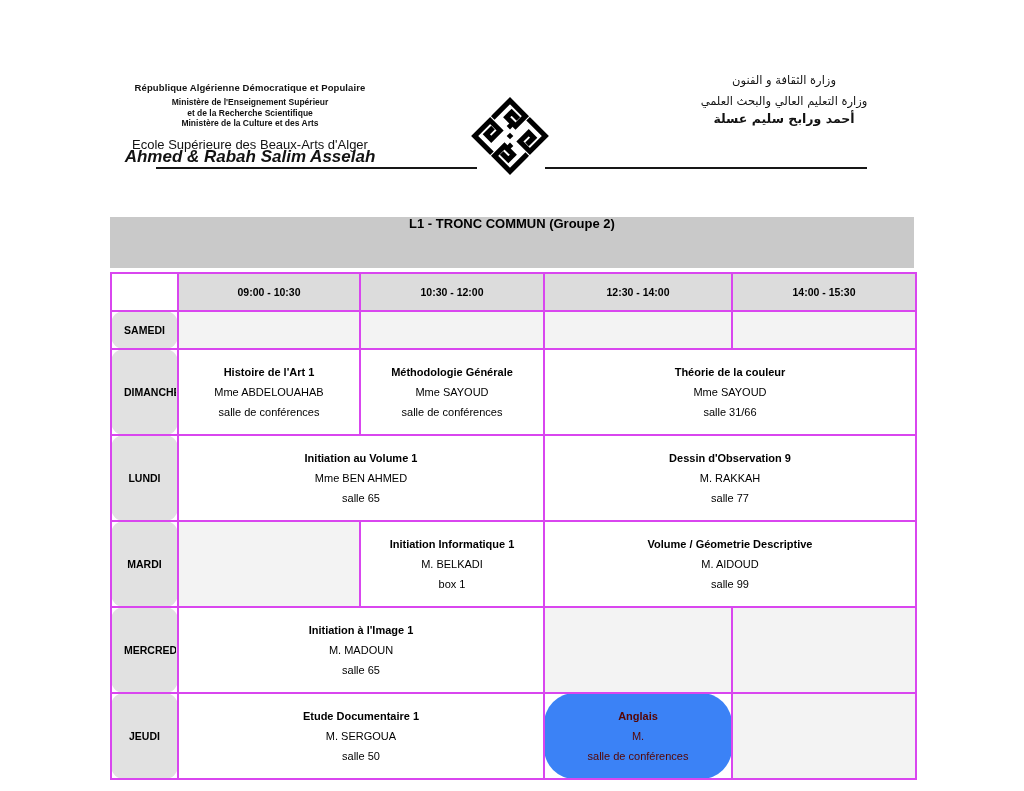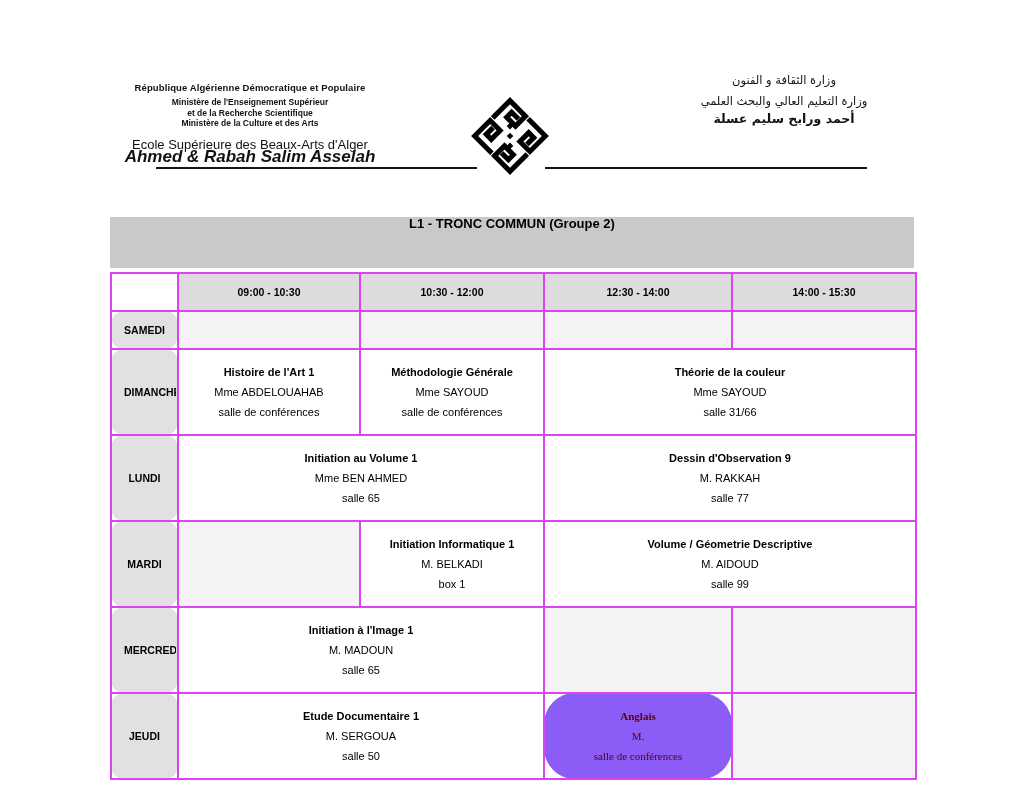--- a/index.html
+++ b/index.html
@@ -45,21 +45,21 @@
     border:2px solid #d946ef;padding:12px;text-align:center;vertical-align:middle;
     overflow:hidden;
   }
   td.corner{border:none;background:#ffffff;}
   td.timecell{background:#dcdcdc;font-size:10.5px;font-weight:bold;color:#000;}
   td.daycell{background:#e1e1e1;font-size:10.5px;font-weight:bold;color:#000;border-radius:13px;}
   td.emptycell{background:#f3f3f3;}
   td.coursecell{background:#ffffff;font-size:11px;color:#000;border-radius:31px;}
   .c-line{line-height:20px;}
   .c-title{font-weight:bold;}
-  td.redcell{background:#8b5cf6;font-family:Liberation Serif, serif;}
+  td.redcell{background:#3b82f6;}
   td.redcell .c-title{color:#2b0000;}
   td.redcell .c-line{color:#570500;}
 
   tr.r-head{height:30px;}
   tr.r-samedi{height:37px;}
   tr.r-dimanche{height:64px;}
   tr.r-lundi{height:69px;}
   tr.r-mardi{height:67px;}
   tr.r-mercredi{height:67px;}
   tr.r-jeudi{height:69px;}

